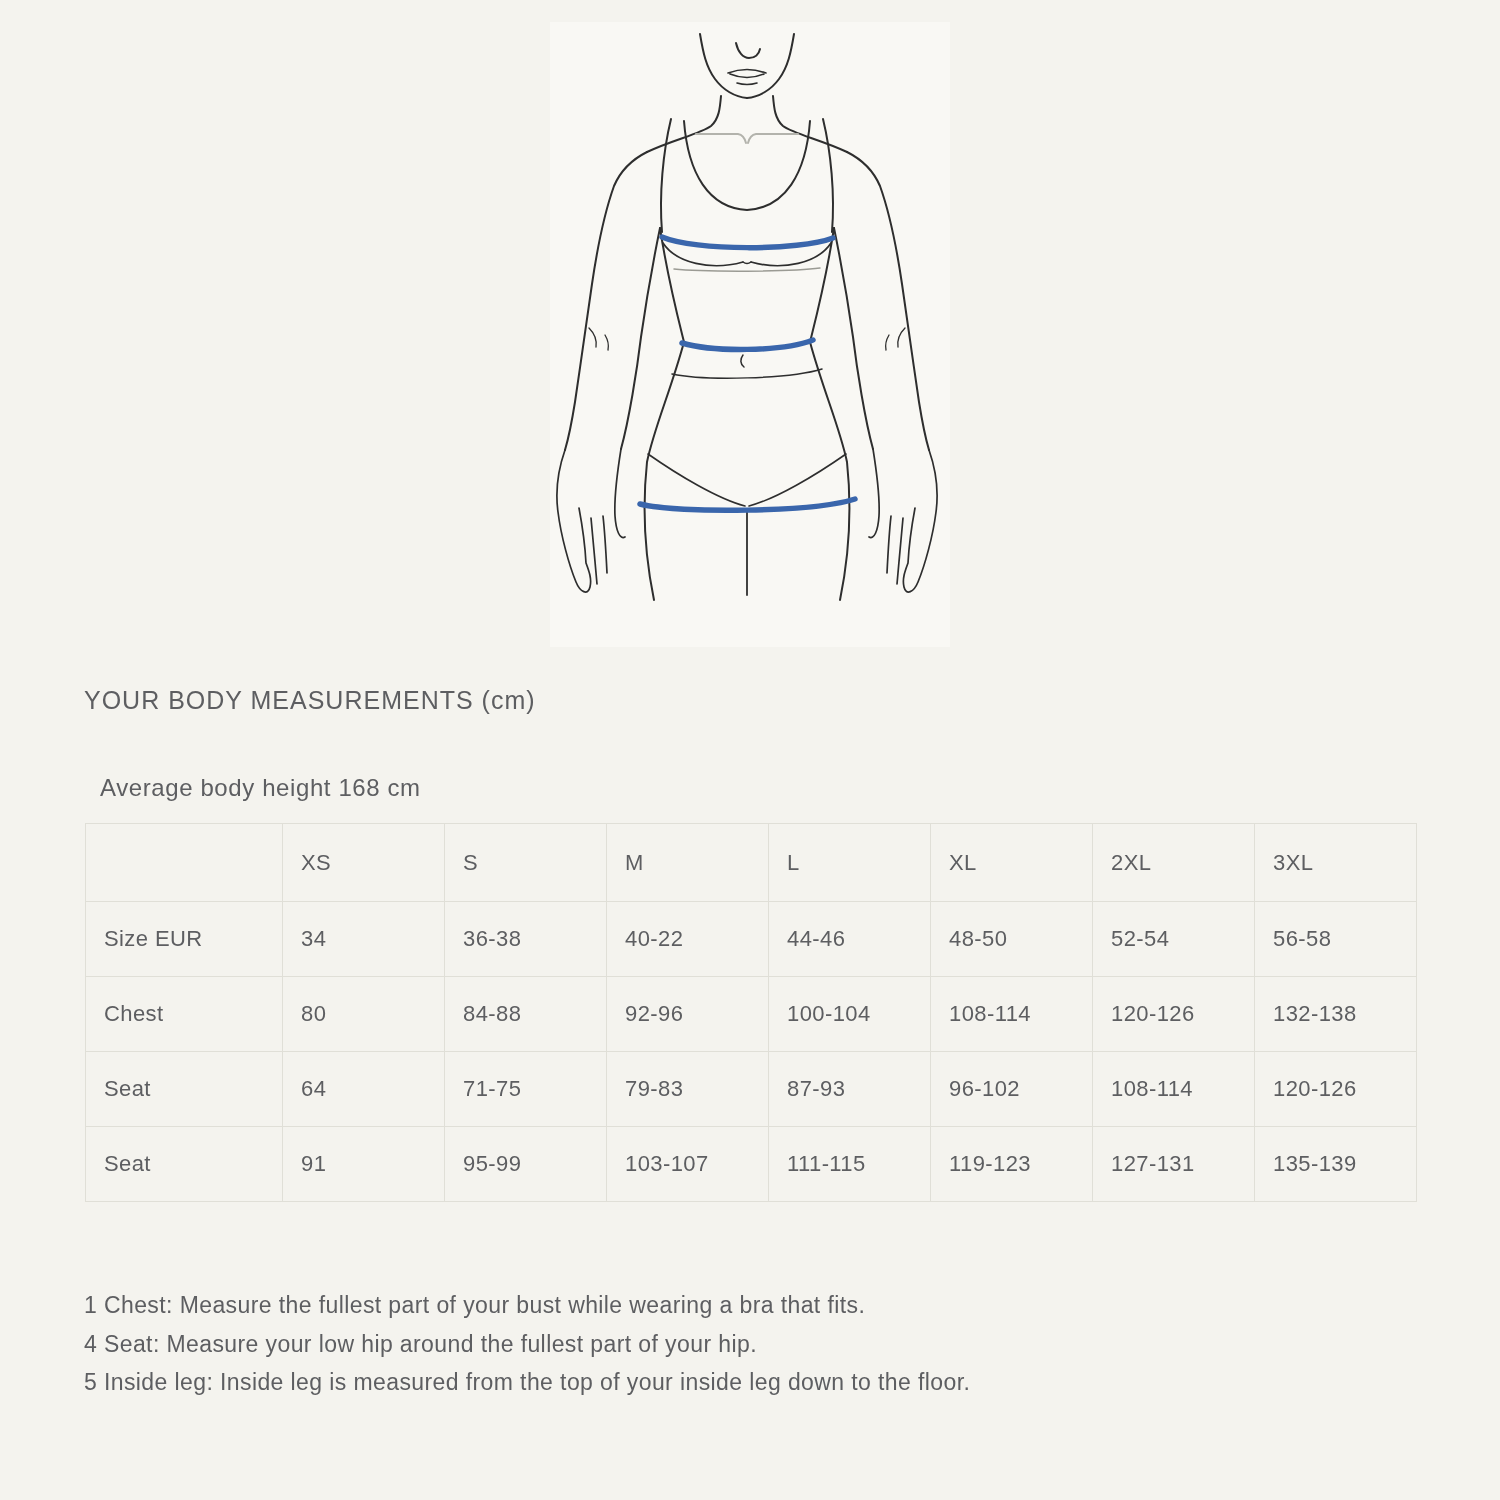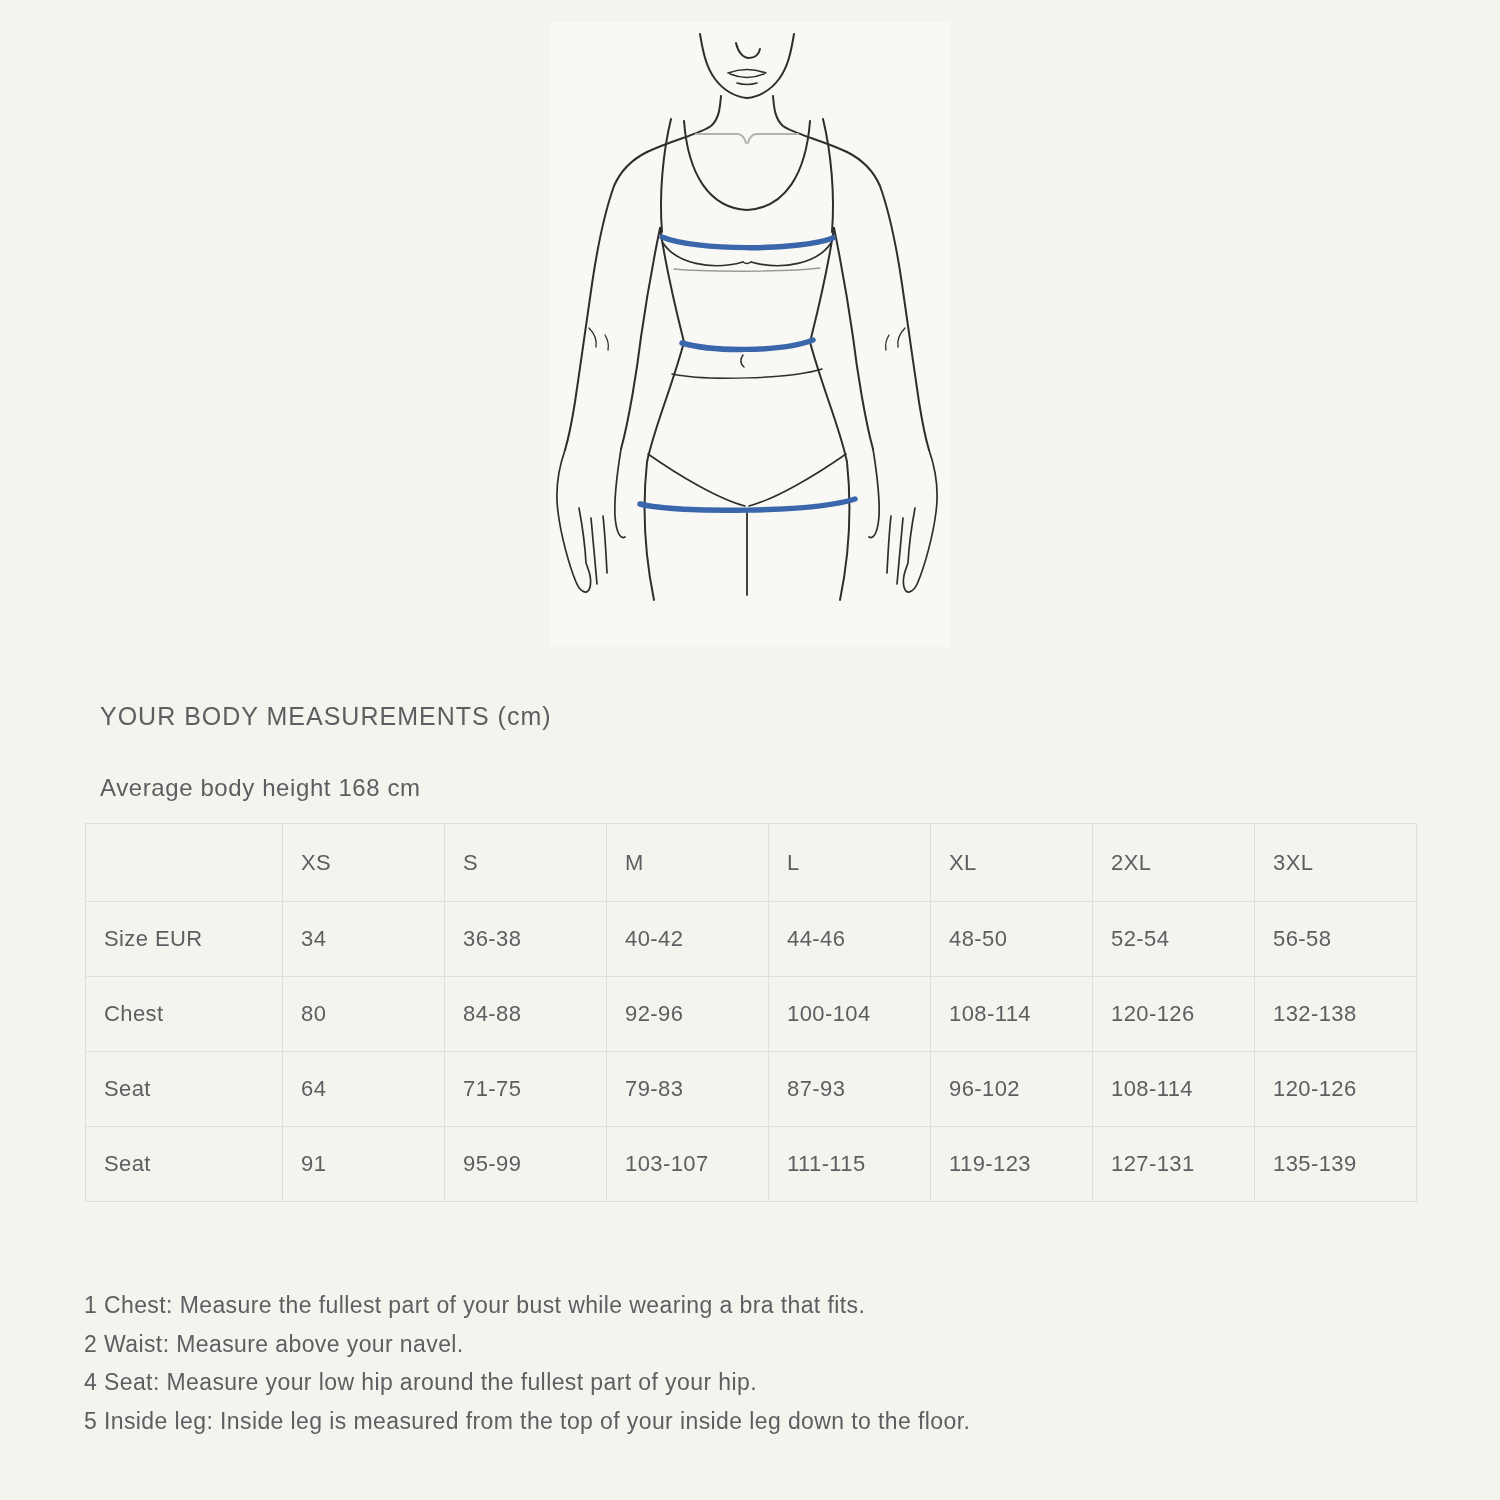--- a/index.html
+++ b/index.html
@@ -29,21 +29,21 @@
     height: 620px;
   }
   .section-title {
     position: absolute;
     left: 84px;
     top: 686px;
     font-size: 25px;
     font-weight: 400;
     letter-spacing: 1px;
     color: #5d5e61;
-    margin: 16px;
+    margin: 0;
   }
   .section-subtitle {
     position: absolute;
     left: 84px;
     top: 758px;
     font-size: 24px;
     font-weight: 400;
     letter-spacing: 0.6px;
     color: #5d5e61;
     margin: 16px;
@@ -164,21 +164,21 @@
       <th>XL</th>
       <th>2XL</th>
       <th>3XL</th>
     </tr>
   </thead>
   <tbody>
     <tr>
       <td>Size EUR</td>
       <td>34</td>
       <td>36-38</td>
-      <td>40-42</td>
+      <td>40-22</td>
       <td>44-46</td>
       <td>48-50</td>
       <td>52-54</td>
       <td>56-58</td>
     </tr>
     <tr>
       <td>Chest</td>
       <td>80</td>
       <td>84-88</td>
       <td>92-96</td>
@@ -205,16 +205,15 @@
       <td>111-115</td>
       <td>119-123</td>
       <td>127-131</td>
       <td>135-139</td>
     </tr>
   </tbody>
 </table>
 
 <div class="notes">
   <p>1 Chest: Measure the fullest part of your bust while wearing a bra that fits.</p>
-  <p>2 Waist: Measure above your navel.</p>
   <p>4 Seat: Measure your low hip around the fullest part of your hip.</p>
   <p>5 Inside leg: Inside leg is measured from the top of your inside leg down to the floor.</p>
 </div>
 
 </body></html>

